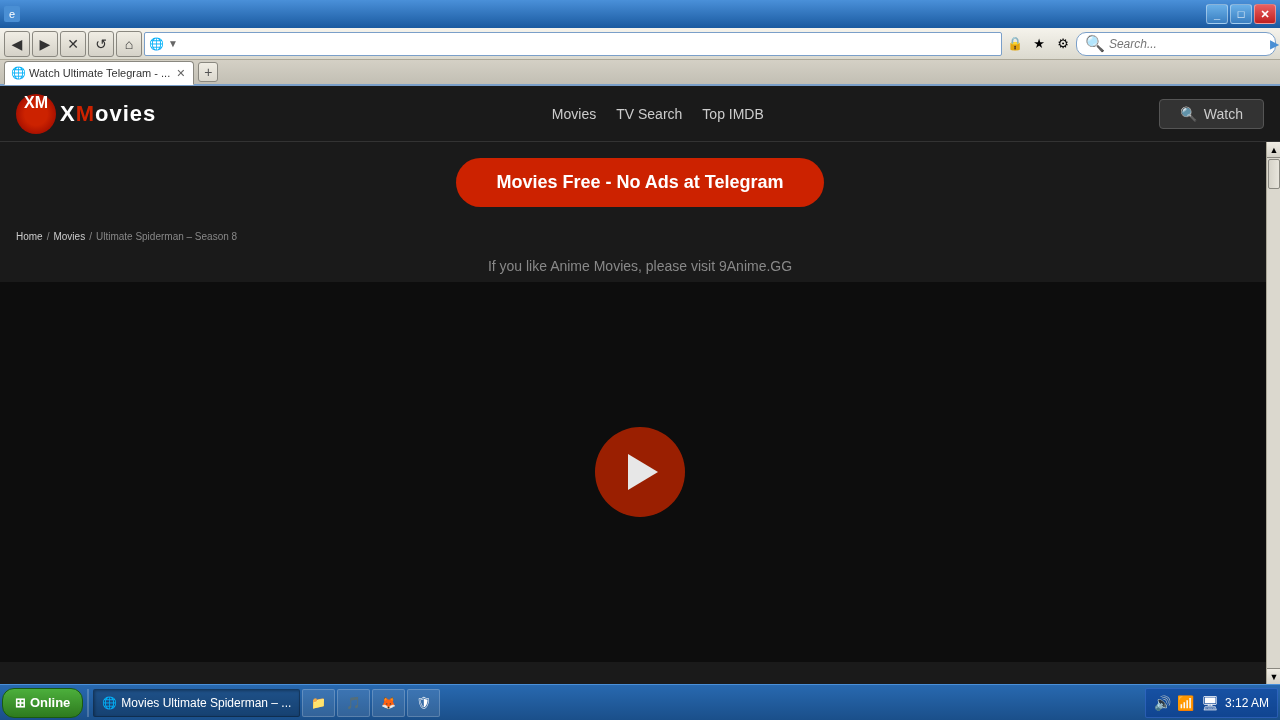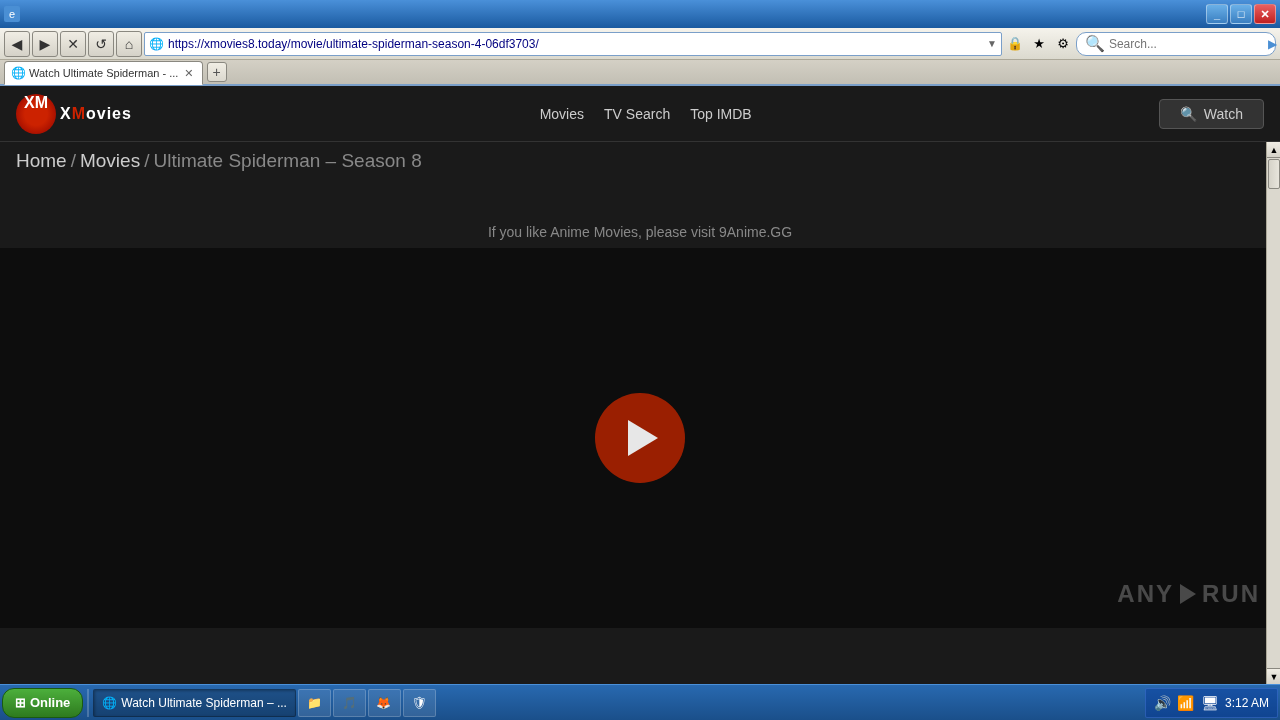--- a/index.html
+++ b/index.html
@@ -118,20 +118,21 @@
       padding: 0 8px;
       gap: 4px;
       width: 200px;
     }
     .search-input {
       border: none;
       outline: none;
       font-size: 12px;
       background: transparent;
       width: 160px;
+      font-style: italic;
     }
 
     
     .tab-bar {
       height: 26px;
       background: linear-gradient(to bottom, #d4d0c5, #c2bfb4);
       display: flex;
       align-items: flex-end;
       padding: 0 4px;
       border-bottom: 2px solid #7a9fc9;
@@ -199,21 +200,21 @@
     .logo-icon {
       width: 40px;
       height: 40px;
       background: radial-gradient(circle, #cc2200 40%, #880000 100%);
       border-radius: 50%;
       display: flex; align-items: flex-start; justify-content: center;
       font-size: 18px;
       color: white;
     }
     .logo-text {
-      font-size: 16px;
+      font-size: 22px;
       font-weight: bold;
       color: white;
       letter-spacing: 1px;
     }
     .logo-text span { color: #cc2200; }
     .site-nav {
       display: flex;
       gap: 20px;
       align-items: center;
     }
@@ -247,35 +248,34 @@
       border-radius: 30px;
       font-size: 18px;
       font-weight: bold;
       cursor: pointer;
     }
 
     
     .breadcrumb {
       padding: 8px 16px;
       color: #ccc;
-      font-size: 19px;
+      font-size: 10px;
       display: flex;
       gap: 4px;
       align-items: center;
     }
     .breadcrumb a { color: #ccc; text-decoration: none; }
     .breadcrumb span { color: #888; }
 
     
     .anime-notice {
       text-align: center;
       color: #888;
       font-size: 14px;
       padding: 8px;
-      margin-top: 36px;
     }
 
     
     .video-container {
       background: #0d0d0d;
       min-height: 380px;
       display: flex;
       align-items: center;
       justify-content: center;
       position: relative;
@@ -406,37 +406,36 @@
 </div>
 
 <div class="nav-bar">
   <div class="nav-btn">◀</div>
   <div class="nav-btn">▶</div>
   <div class="nav-btn">✕</div>
   <div class="nav-btn">↺</div>
   <div class="nav-btn">⌂</div>
   <div class="address-bar-container">
     <span class="address-icon">🌐</span>
-    <input class="address-input" type="text" value="https://xmovies8.today/movie/ultimate-spiderman-season-4-06df3703/" style="">
     <span class="address-dropdown">▼</span>
   </div>
   <div class="icon-btn">🔒</div>
   <div class="icon-btn">★</div>
   <div class="icon-btn">⚙</div>
   <div class="search-bar">
     <span>🔍</span>
     <input class="search-input" type="text" placeholder="Search..." style="">
     <span style="font-size:12px;color:#4a8fd4;">▶</span>
   </div>
 </div>
 
 <div class="tab-bar">
   <div class="tab active">
     <span class="tab-favicon">🌐</span>
-    <span class="tab-title">Watch Ultimate Spiderman - ...</span>
+    <span class="tab-title">Watch Ultimate Telegram - ...</span>
     <span class="tab-close">✕</span>
   </div>
   <div class="new-tab-btn">+</div>
 </div>
 
 <div class="site-content">
 
   <div class="site-header">
     <div class="site-logo">
       <div class="logo-icon">
@@ -450,61 +449,59 @@
       <a>Movies</a>
       <a>TV Search</a>
       <a>Top IMDB</a>
     </div>
     <div class="site-search-btn">
       <span>🔍</span>
       <span>Watch</span>
     </div>
   </div>
 
+  <div class="telegram-btn-container">
+    <button class="telegram-btn">Movies Free - No Ads at Telegram</button>
+  </div>
 
   <div class="breadcrumb">
     <a>Home</a>
     <span>/</span>
     <a>Movies</a>
     <span>/</span>
     <span>Ultimate Spiderman – Season 8</span>
   </div>
 
   <div class="anime-notice">
     <span>If you like Anime Movies, please visit 9Anime.GG</span>
   </div>
 
   <div class="video-container">
     <div class="play-button">
       <div class="play-triangle"></div>
     </div>
 
-    <div class="watermark">
-      <span>ANY</span>
-      <div class="watermark-play"></div>
-      <span>RUN</span>
-    </div>
   </div>
 
   <div style="position:absolute;right:0;top:56px;width:14px;height:calc(100% - 56px);background:#dbd8ce;border-left:1px solid #aca899;">
     <div style="width:14px;height:16px;background:linear-gradient(to bottom,#f0ede4,#d5d2c8);border-bottom:1px solid #8a8880;display:flex;align-items:center;justify-content:center;font-size:9px;cursor:pointer;">▲</div>
     <div style="width:12px;height:30px;background:linear-gradient(to right,#d5d2c8,#e8e5dc);border:1px solid #8a8880;border-radius:2px;margin:1px;cursor:pointer;"></div>
     <div style="position:absolute;bottom:0;width:14px;height:16px;background:linear-gradient(to bottom,#f0ede4,#d5d2c8);border-top:1px solid #8a8880;display:flex;align-items:center;justify-content:center;font-size:9px;cursor:pointer;">▼</div>
   </div>
 </div>
 
 <div class="taskbar">
   <button class="start-btn">
     <span>⊞</span>
     <span>Online</span>
   </button>
   <div class="taskbar-divider"></div>
   <div class="taskbar-item active">
     <span>🌐</span>
-    <span>Watch Ultimate Spiderman – ...</span>
+    <span>Movies Ultimate Spiderman – ...</span>
   </div>
   <div class="taskbar-item">
     <span>📁</span>
   </div>
   <div class="taskbar-item">
     <span>🎵</span>
   </div>
   <div class="taskbar-item">
     <span>🦊</span>
   </div>

